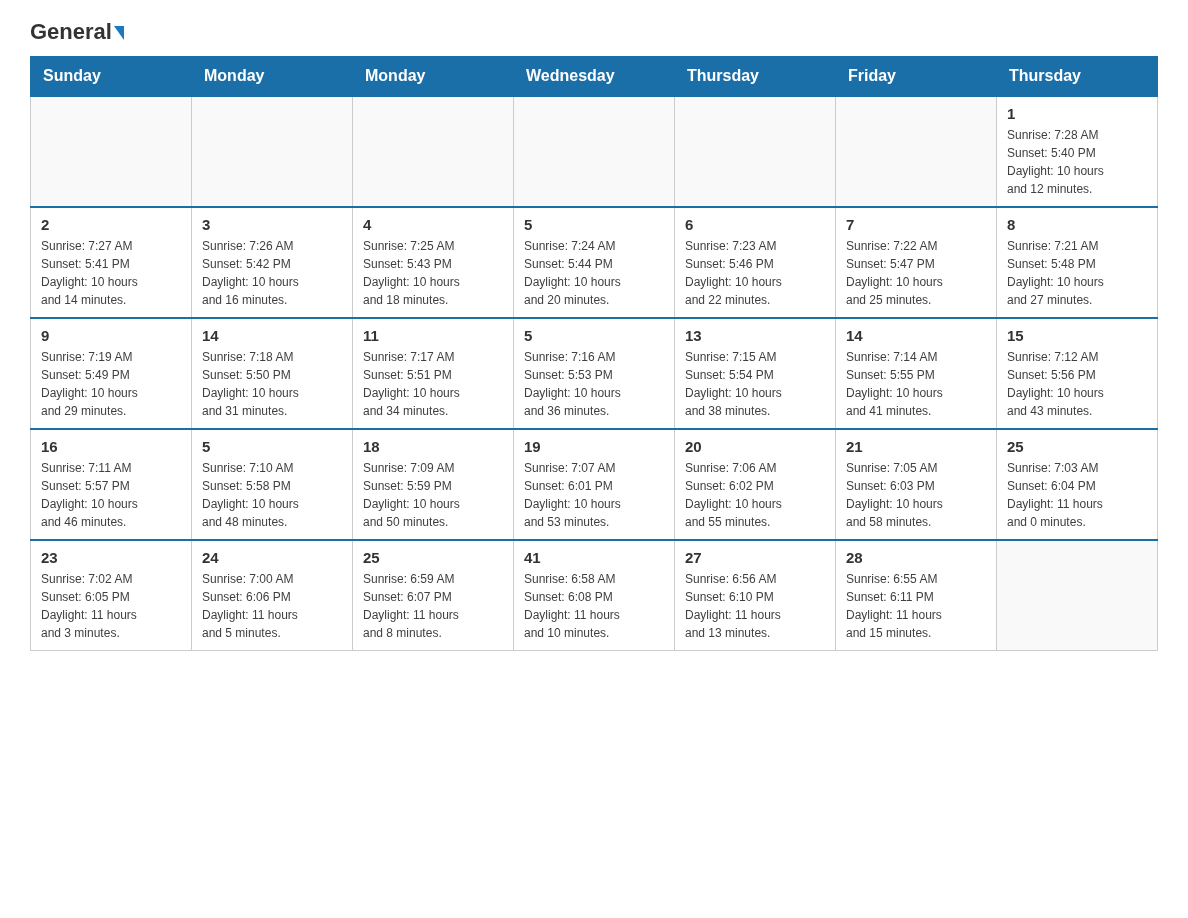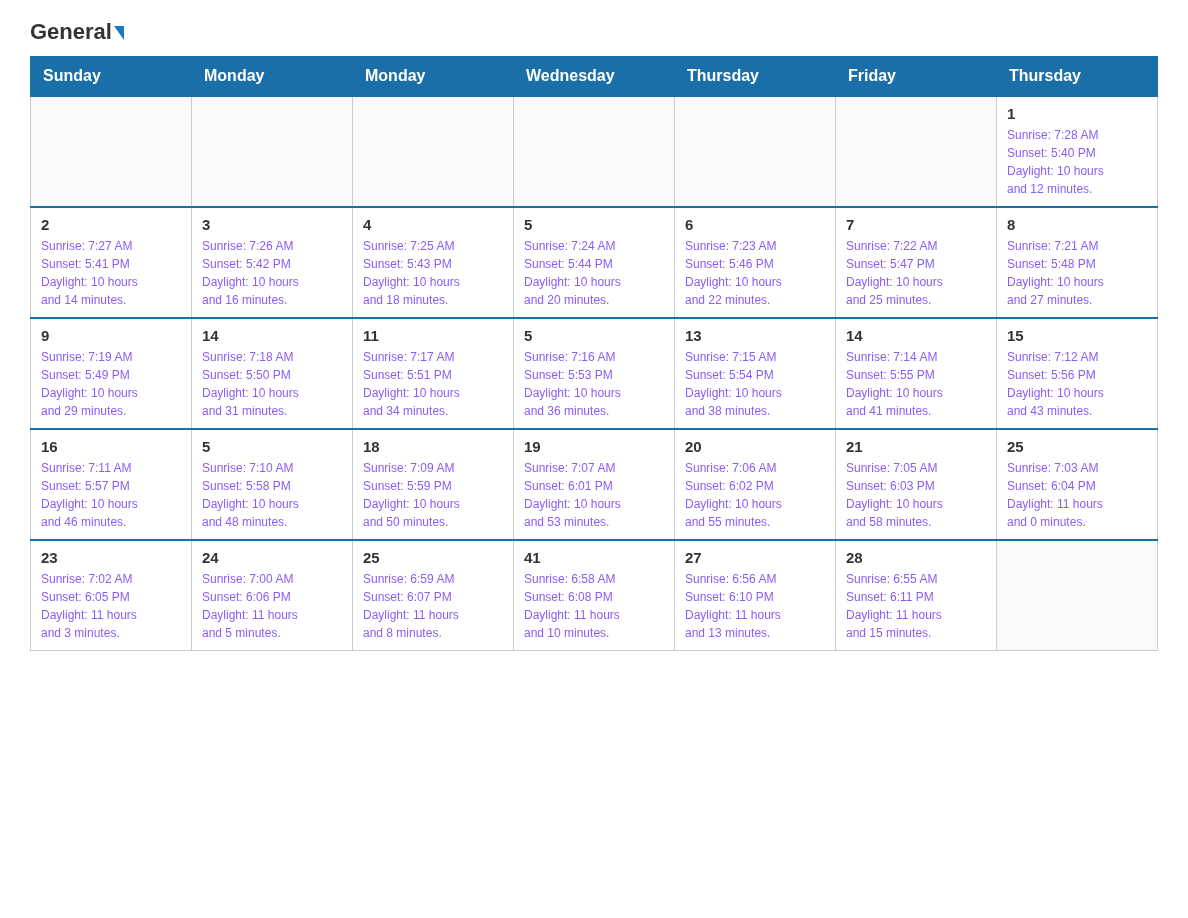--- a/index.html
+++ b/index.html
@@ -82,21 +82,21 @@
     }
     .day-number {
       font-size: 15px;
       font-weight: bold;
       margin-bottom: 4px;
       display: block;
     }
     .day-info {
       font-size: 12px;
       line-height: 1.5;
-      color: #8b5cf6;
+      color: #404040;
     }
     .empty-cell {
       background: #f9f9f9;
     }
   </style>
 </head>
 <body>
 
 <div class="header">
   <div class="logo-area">

